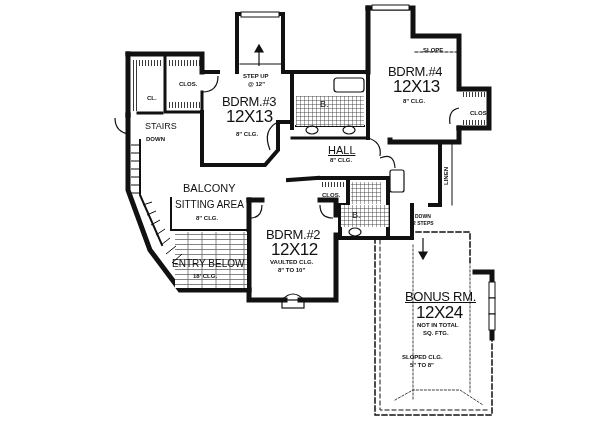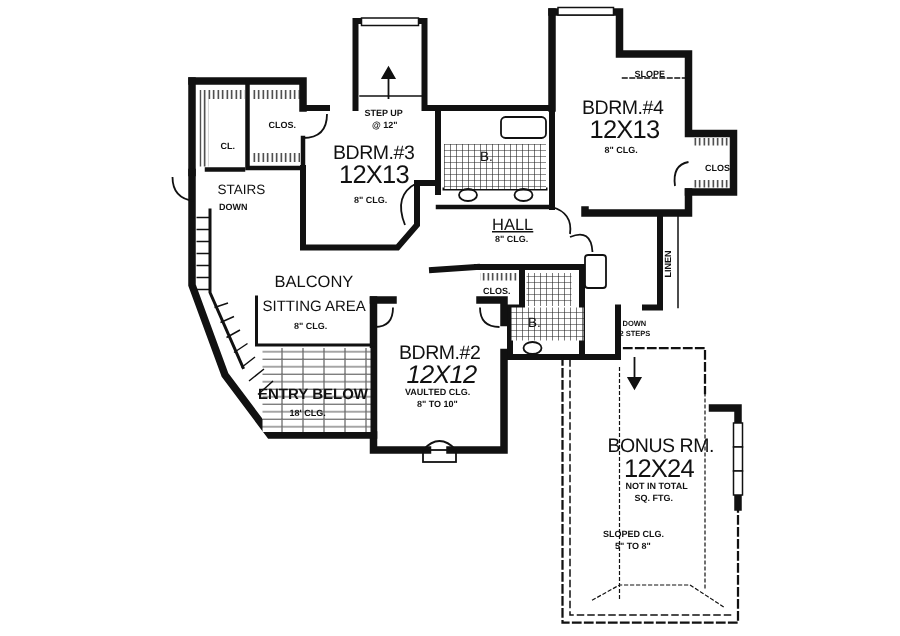--- a/index.html
+++ b/index.html
@@ -143,38 +143,38 @@
 <div class="lbl tiny" style="left:423px;top:47px;">SLOPE</div>
 <div class="lbl tiny" style="left:470px;top:110px;">CLOS.</div>
 
 <div class="lbl mid" style="left:328px;top:145px;text-decoration:underline;">HALL</div>
 <div class="lbl tiny" style="left:330px;top:157px;">8" CLG.</div>
 
 <div class="lbl mid" style="left:183px;top:183px;text-align:right;">BALCONY</div>
 <div class="lbl mid" style="left:175px;top:200px;font-size:10px;">SITTING AREA</div>
 <div class="lbl tiny" style="left:196px;top:215px;">8" CLG.</div>
 
-<div class="lbl" style="left:172px;top:259px;font-size:10px;font-weight:bold;">ENTRY BELOW</div>
+<div class="lbl" style="left:172px;top:259px;font-size:10px;">ENTRY BELOW</div>
 <div class="lbl tiny" style="left:193px;top:273px;">18' CLG.</div>
 
 <div class="lbl" style="left:145px;top:122px;font-size:9px;">STAIRS</div>
 <div class="lbl tiny" style="left:146px;top:136px;">DOWN</div>
 
 <div class="lbl tiny" style="left:147px;top:95px;">CL.</div>
 <div class="lbl tiny" style="left:179px;top:81px;">CLOS.</div>
 <div class="lbl tiny" style="left:322px;top:192px;">CLOS.</div>
 <div class="lbl" style="left:320px;top:100px;font-size:9px;">B.</div>
 <div class="lbl" style="left:352px;top:211px;font-size:9px;">B.</div>
 <div class="lbl tiny vert" style="left:443px;top:185px;">LINEN</div>
 <div class="lbl tiny" style="left:415px;top:214px;font-size:5px;">DOWN</div>
 <div class="lbl tiny" style="left:413px;top:221px;font-size:5px;">2 STEPS</div>
 
 <div class="lbl room" style="left:266px;top:228px;">BDRM.#2</div>
-<div class="lbl dim" style="left:271px;top:241px;font-style:italic;">12X12</div>
+<div class="lbl dim" style="left:271px;top:241px;">12X12</div>
 <div class="lbl tiny" style="left:270px;top:259px;">VAULTED CLG.</div>
 <div class="lbl tiny" style="left:278px;top:267px;">8" TO 10"</div>
 
-<div class="lbl room" style="left:405px;top:290px;">BONUS RM.</div>
+<div class="lbl room" style="left:405px;top:290px;text-decoration:underline;">BONUS RM.</div>
 <div class="lbl dim" style="left:416px;top:304px;text-align:right;">12X24</div>
 <div class="lbl tiny" style="left:417px;top:322px;">NOT IN TOTAL</div>
 <div class="lbl tiny" style="left:423px;top:330px;">SQ. FTG.</div>
 <div class="lbl tiny" style="left:402px;top:354px;">SLOPED CLG.</div>
 <div class="lbl tiny" style="left:410px;top:362px;">5" TO 8"</div>
 
 </body></html>

